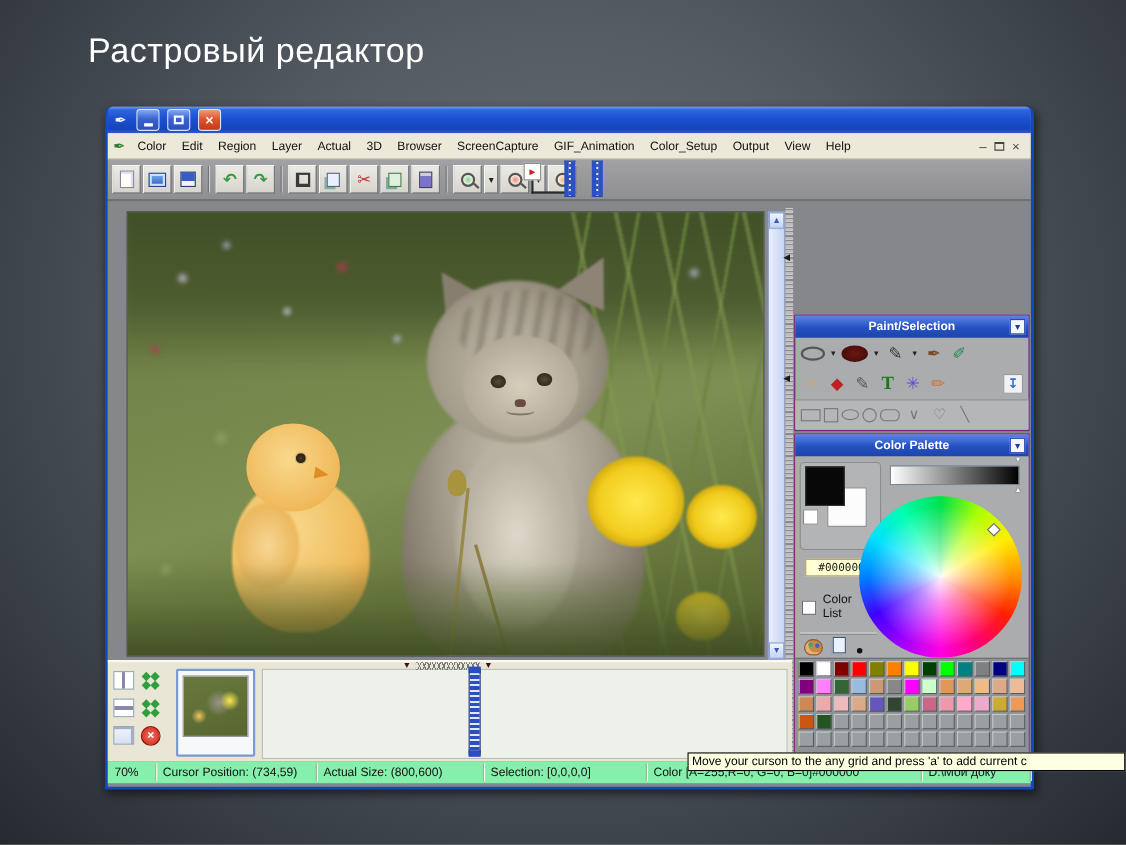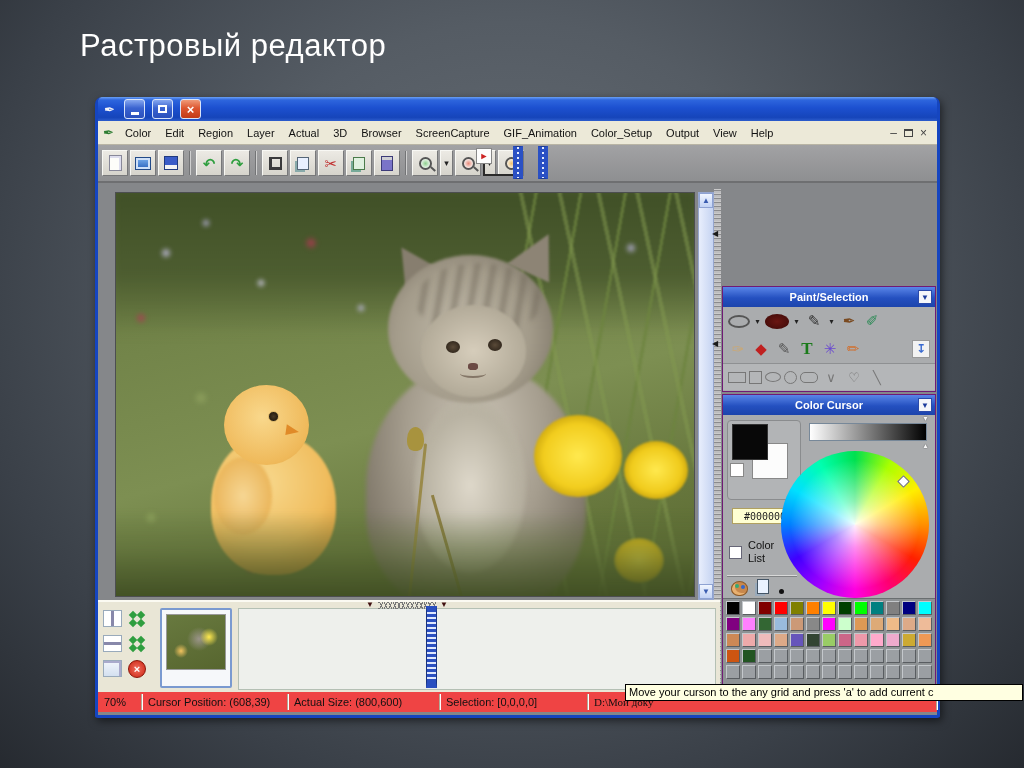--- a/index.html
+++ b/index.html
@@ -217,21 +217,21 @@
   #filmstrip { position:absolute; left:140px; top:6px; width:478px; height:82px; background:#eef0ec; border:1px solid #b4c0b4; }
   #strip-zigzag { position:absolute; left:280px; top:0px; width:58px; height:7px;
     background:repeating-linear-gradient(115deg,#777 0 1px,transparent 1px 4px), repeating-linear-gradient(65deg,#777 0 1px,transparent 1px 4px); }
   .strip-mark { position:absolute; top:-2px; color:#401010; font-size:8px; }
   #strip-mark-1 { left:268px; } #strip-mark-2 { left:342px; }
   #strip-divider { position:absolute; left:328px; top:4px; width:11px; height:82px;
     background:repeating-linear-gradient(180deg,#dfe8ff 0 2px,#2a4fc0 2px 5px);
     border:1px solid #1a337e; border-top:6px solid #2a4fc0; border-bottom:6px solid #2a4fc0; }
 
   
-  #status-bar { left:0; top:595px; width:100%; height:20px; background:#ef4444; display:flex; align-items:center; }
+  #status-bar { left:0; top:595px; width:100%; height:20px; background:#86efac; display:flex; align-items:center; }
   .status-seg { font-size:11px; color:#111; padding:0 6px; height:16px; line-height:16px; white-space:nowrap; overflow:hidden;
     border-right:1px solid #b0ab98; box-shadow:1px 0 0 #fff; }
 
   
   #tooltip { left:625px; top:684px; width:398px; height:17px; background:#ffffe1; border:1px solid #000;
     font-size:11px; line-height:15px; padding:0 3px; white-space:nowrap; overflow:hidden; z-index:60; color:#000; }
 </style>
 </head>
 <body>
 
@@ -404,21 +404,21 @@
             <span class="pt sel sh-circle"></span>
             <span class="pt sel sh-round"></span>
             <span class="pt sel">∨</span>
             <span class="pt sel">♡</span>
             <span class="pt sel">╲</span>
           </div>
     </div>
 
     <div class="abs panel" id="color-panel">
       <div class="panel-title">
-        <span>Color Cursor</span>
+        <span>Color Palette</span>
         <span class="panel-drop">▼</span>
       </div>
       <div id="color-body">
         <div id="fgbg-widget">
           <div id="fg-swatch"></div>
           <div id="bg-swatch"></div>
           <div id="small-swatch"></div>
           <div id="hex-box">#000000</div>
         </div>
         <div id="gradient-bar">
@@ -527,22 +527,23 @@
     </div>
     <div id="filmstrip"></div>
     <div id="strip-zigzag"></div>
     <span class="strip-mark" id="strip-mark-1">▼</span>
     <span class="strip-mark" id="strip-mark-2">▼</span>
     <div id="strip-divider"></div>
   </div>
 
   <div class="abs" id="status-bar">
         <div class="status-seg" style="width: 44px;">70%</div>
-        <div class="status-seg" style="width: 146px;">Cursor Position: (608,39)</div>
+        <div class="status-seg" style="width: 146px;">Cursor Position: (734,59)</div>
         <div class="status-seg" style="width: 152px;">Actual Size: (800,600)</div>
         <div class="status-seg" style="width: 148px;">Selection: [0,0,0,0]</div>
-        <div class="status-seg" style="flex: 1 1 0%; font-family: Liberation Serif, serif;">D:\Мои доку</div>
+        <div class="status-seg" style="width: 250px;">Color [A=255,R=0, G=0, B=0]#000000</div>
+        <div class="status-seg" style="flex: 1 1 0%;">D:\Мои доку</div>
       </div>
 
 </div>
 </div>
 
 <div class="abs" id="tooltip">Move your curson to the any grid and press 'a' to add current c</div>
 
 </body></html>

